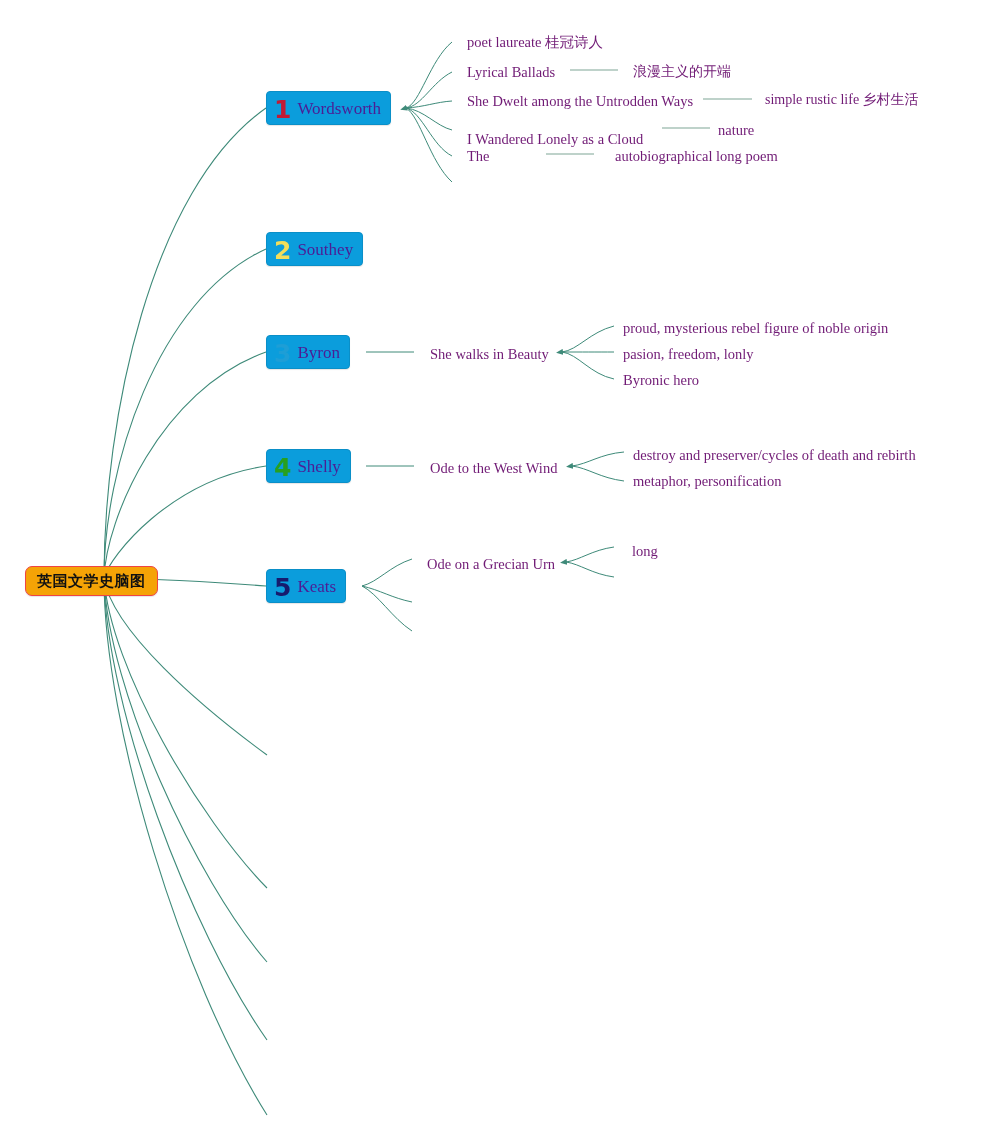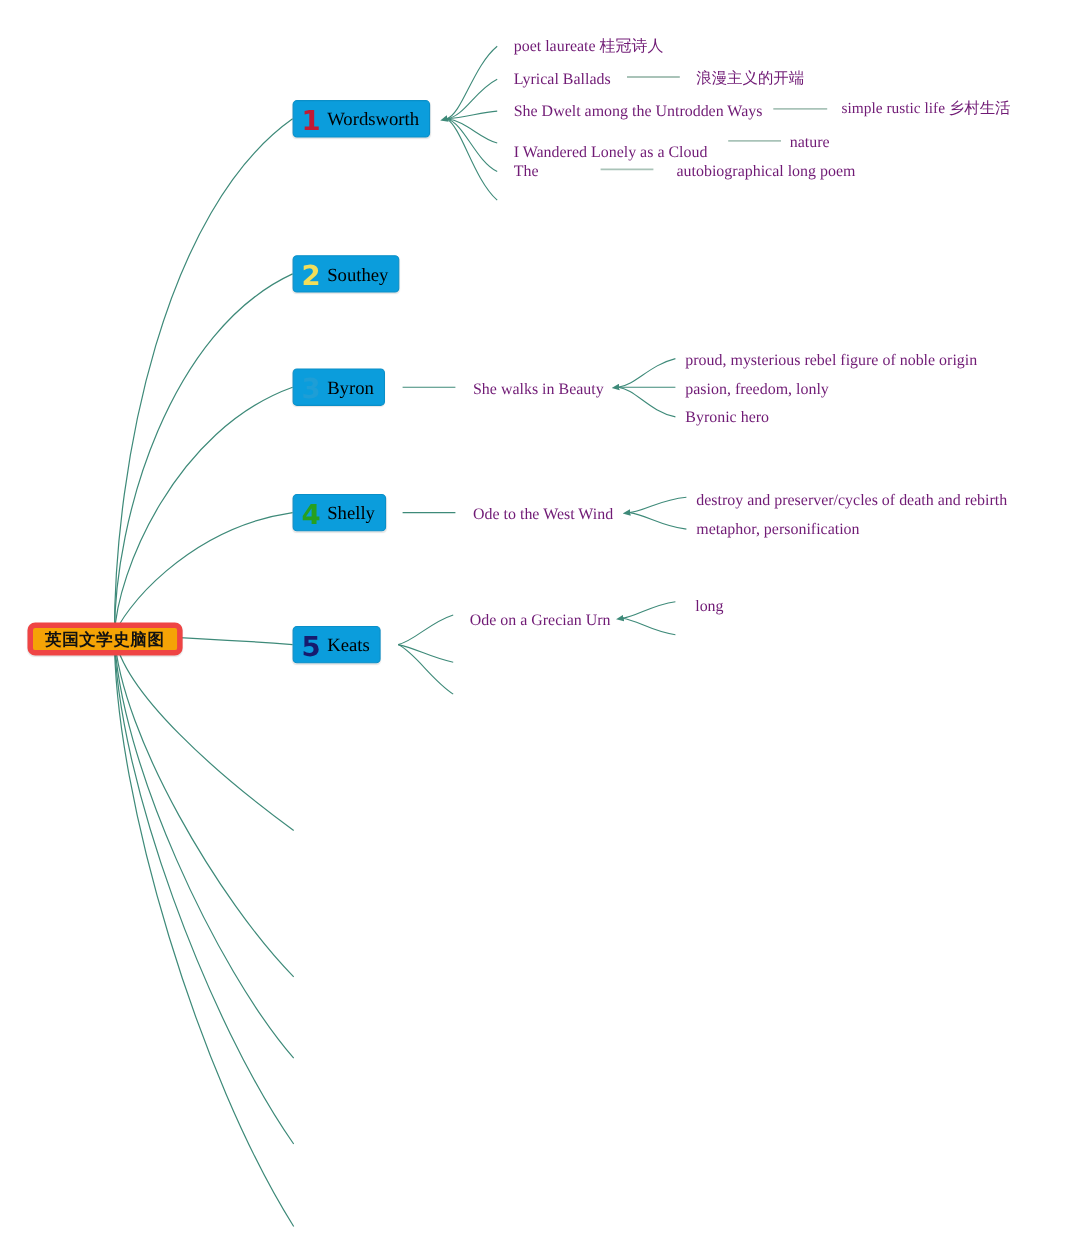--- a/index.html
+++ b/index.html
@@ -31,21 +31,21 @@
   }
   .node {
     position: absolute;
     box-sizing: border-box;
     display: flex;
     align-items: center;
     white-space: nowrap;
   }
   .root-node {
     background: #F5A306;
-    border: 5px solid #ef4444;
+    border: 1px solid #ef4444;
     border-radius: 7px;
     height: 30px;
     padding: 0 11px;
     box-shadow: 0 1px 1px rgba(0,0,0,0.10);
     justify-content: center;
   }
   .root-label {
     font-family: "DejaVu Sans", "Liberation Sans", sans-serif;
     font-size: 15px;
     font-weight: 700;
@@ -64,21 +64,21 @@
     font-family: "DejaVu Sans", "Liberation Sans", sans-serif;
     font-size: 25px;
     font-weight: 700;
     line-height: 1;
     margin-right: 6px;
     position: relative;
     top: 1px;
   }
   .topic-label {
     font-size: 17px;
-    color: #000000;
+    color: #4c1d95;
     line-height: 1;
   }
   .leaf {
     position: absolute;
     white-space: nowrap;
     font-size: 14.5px;
     color: #701a75;
     line-height: 1;
   }
   .leaf.cn {

